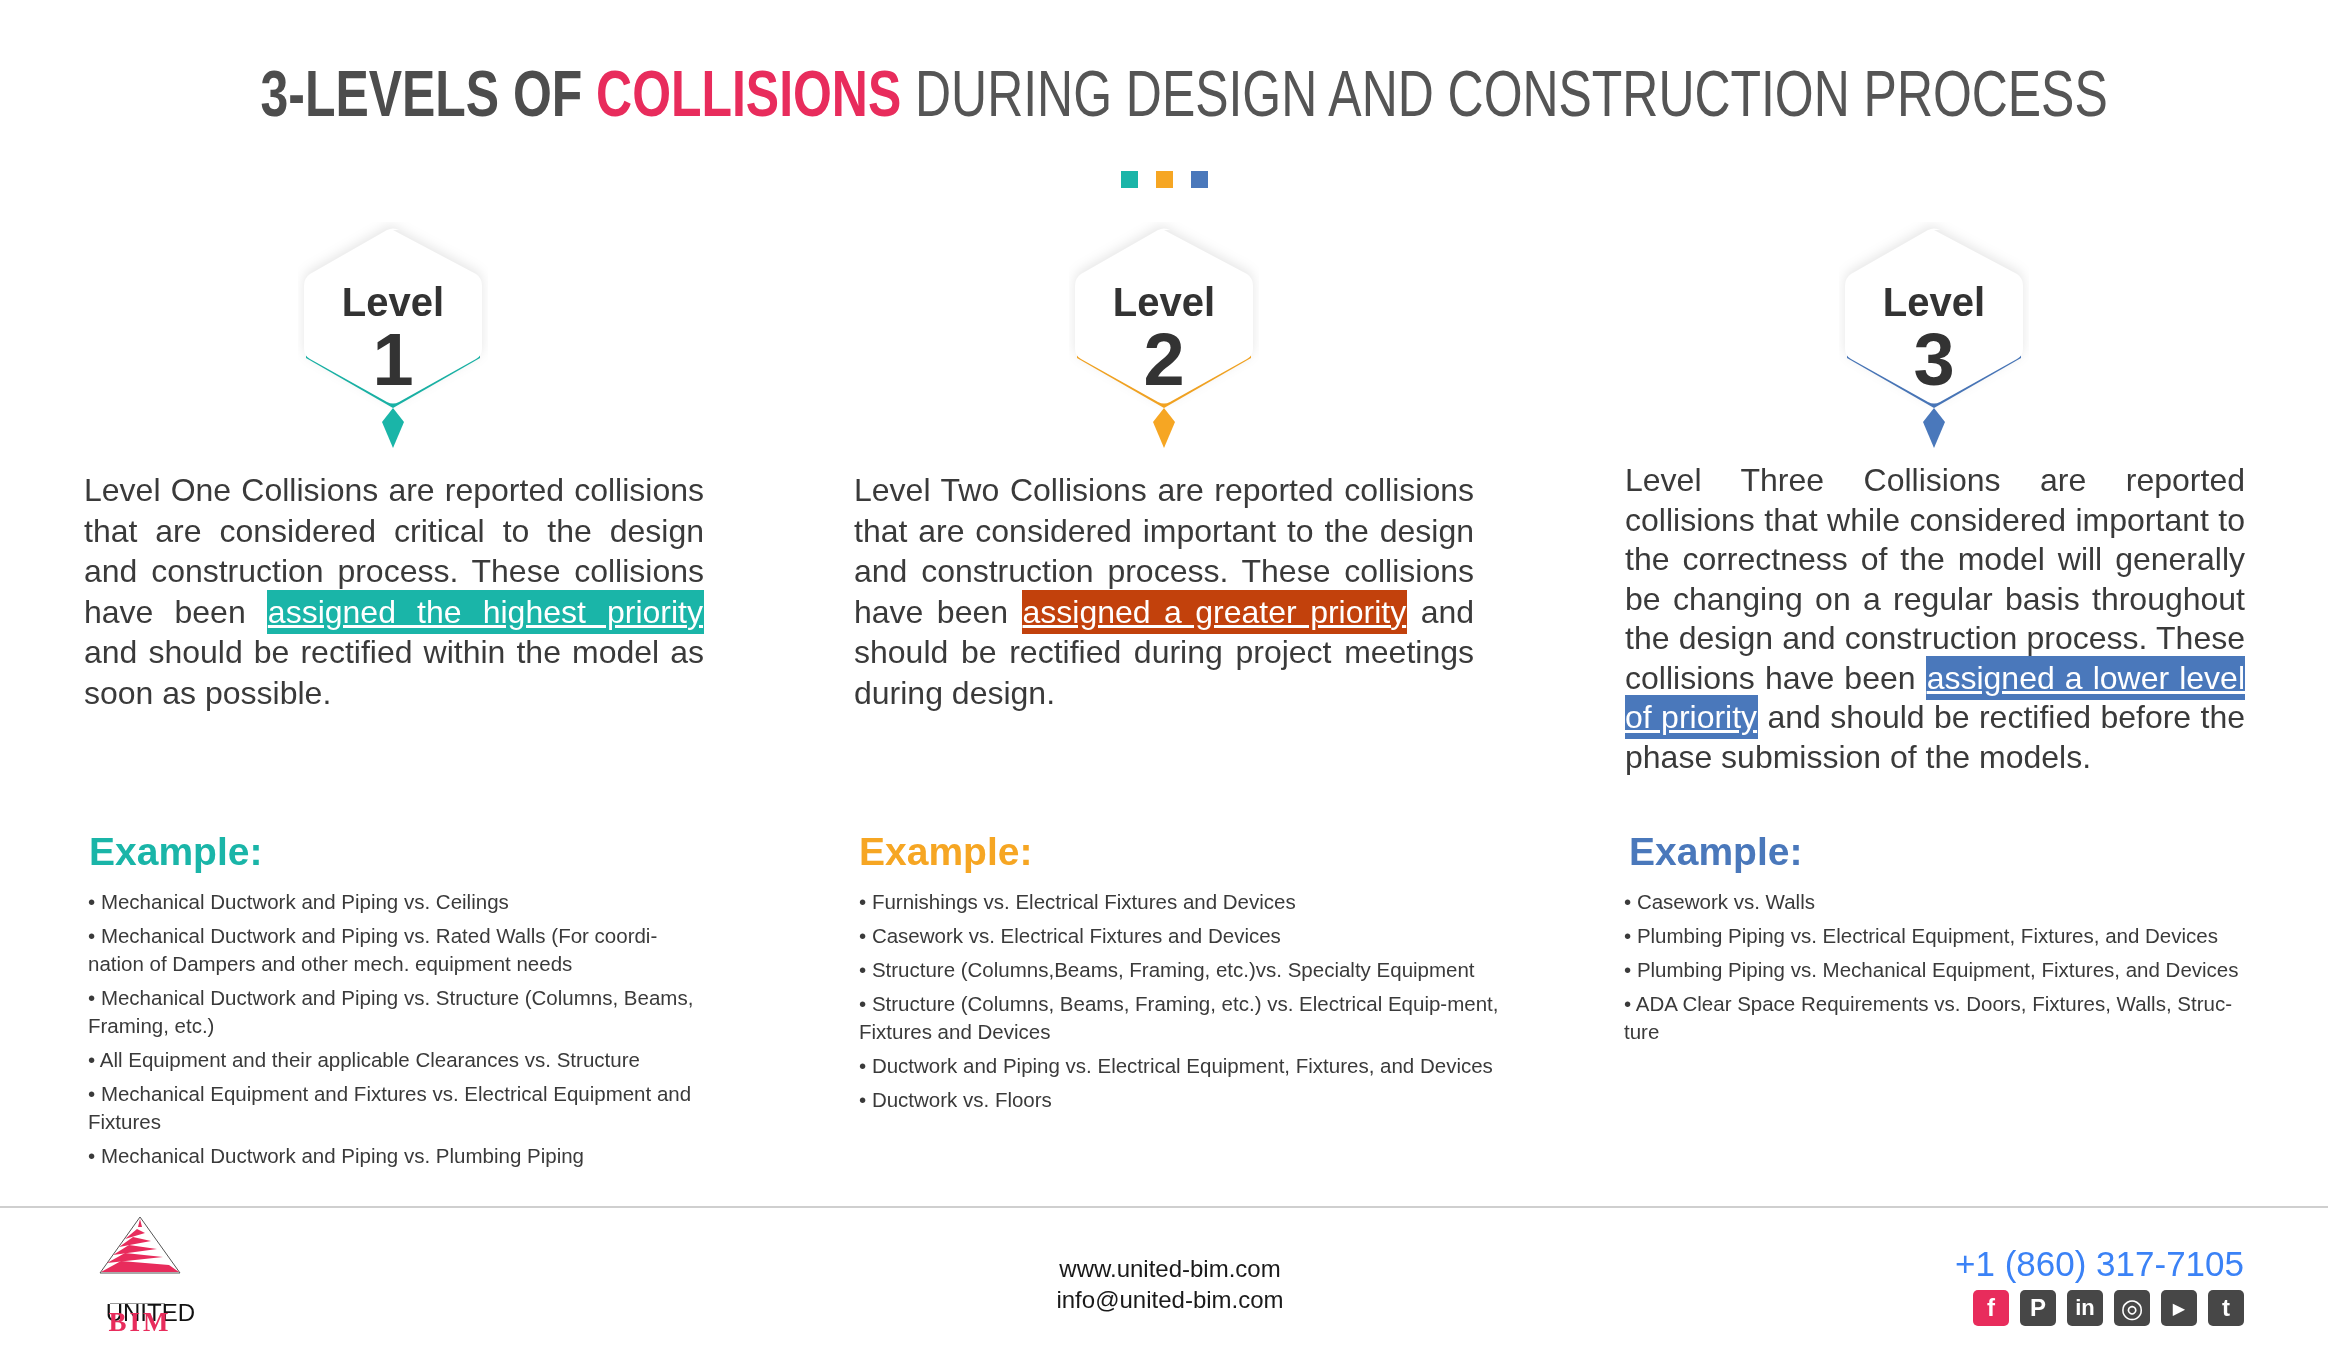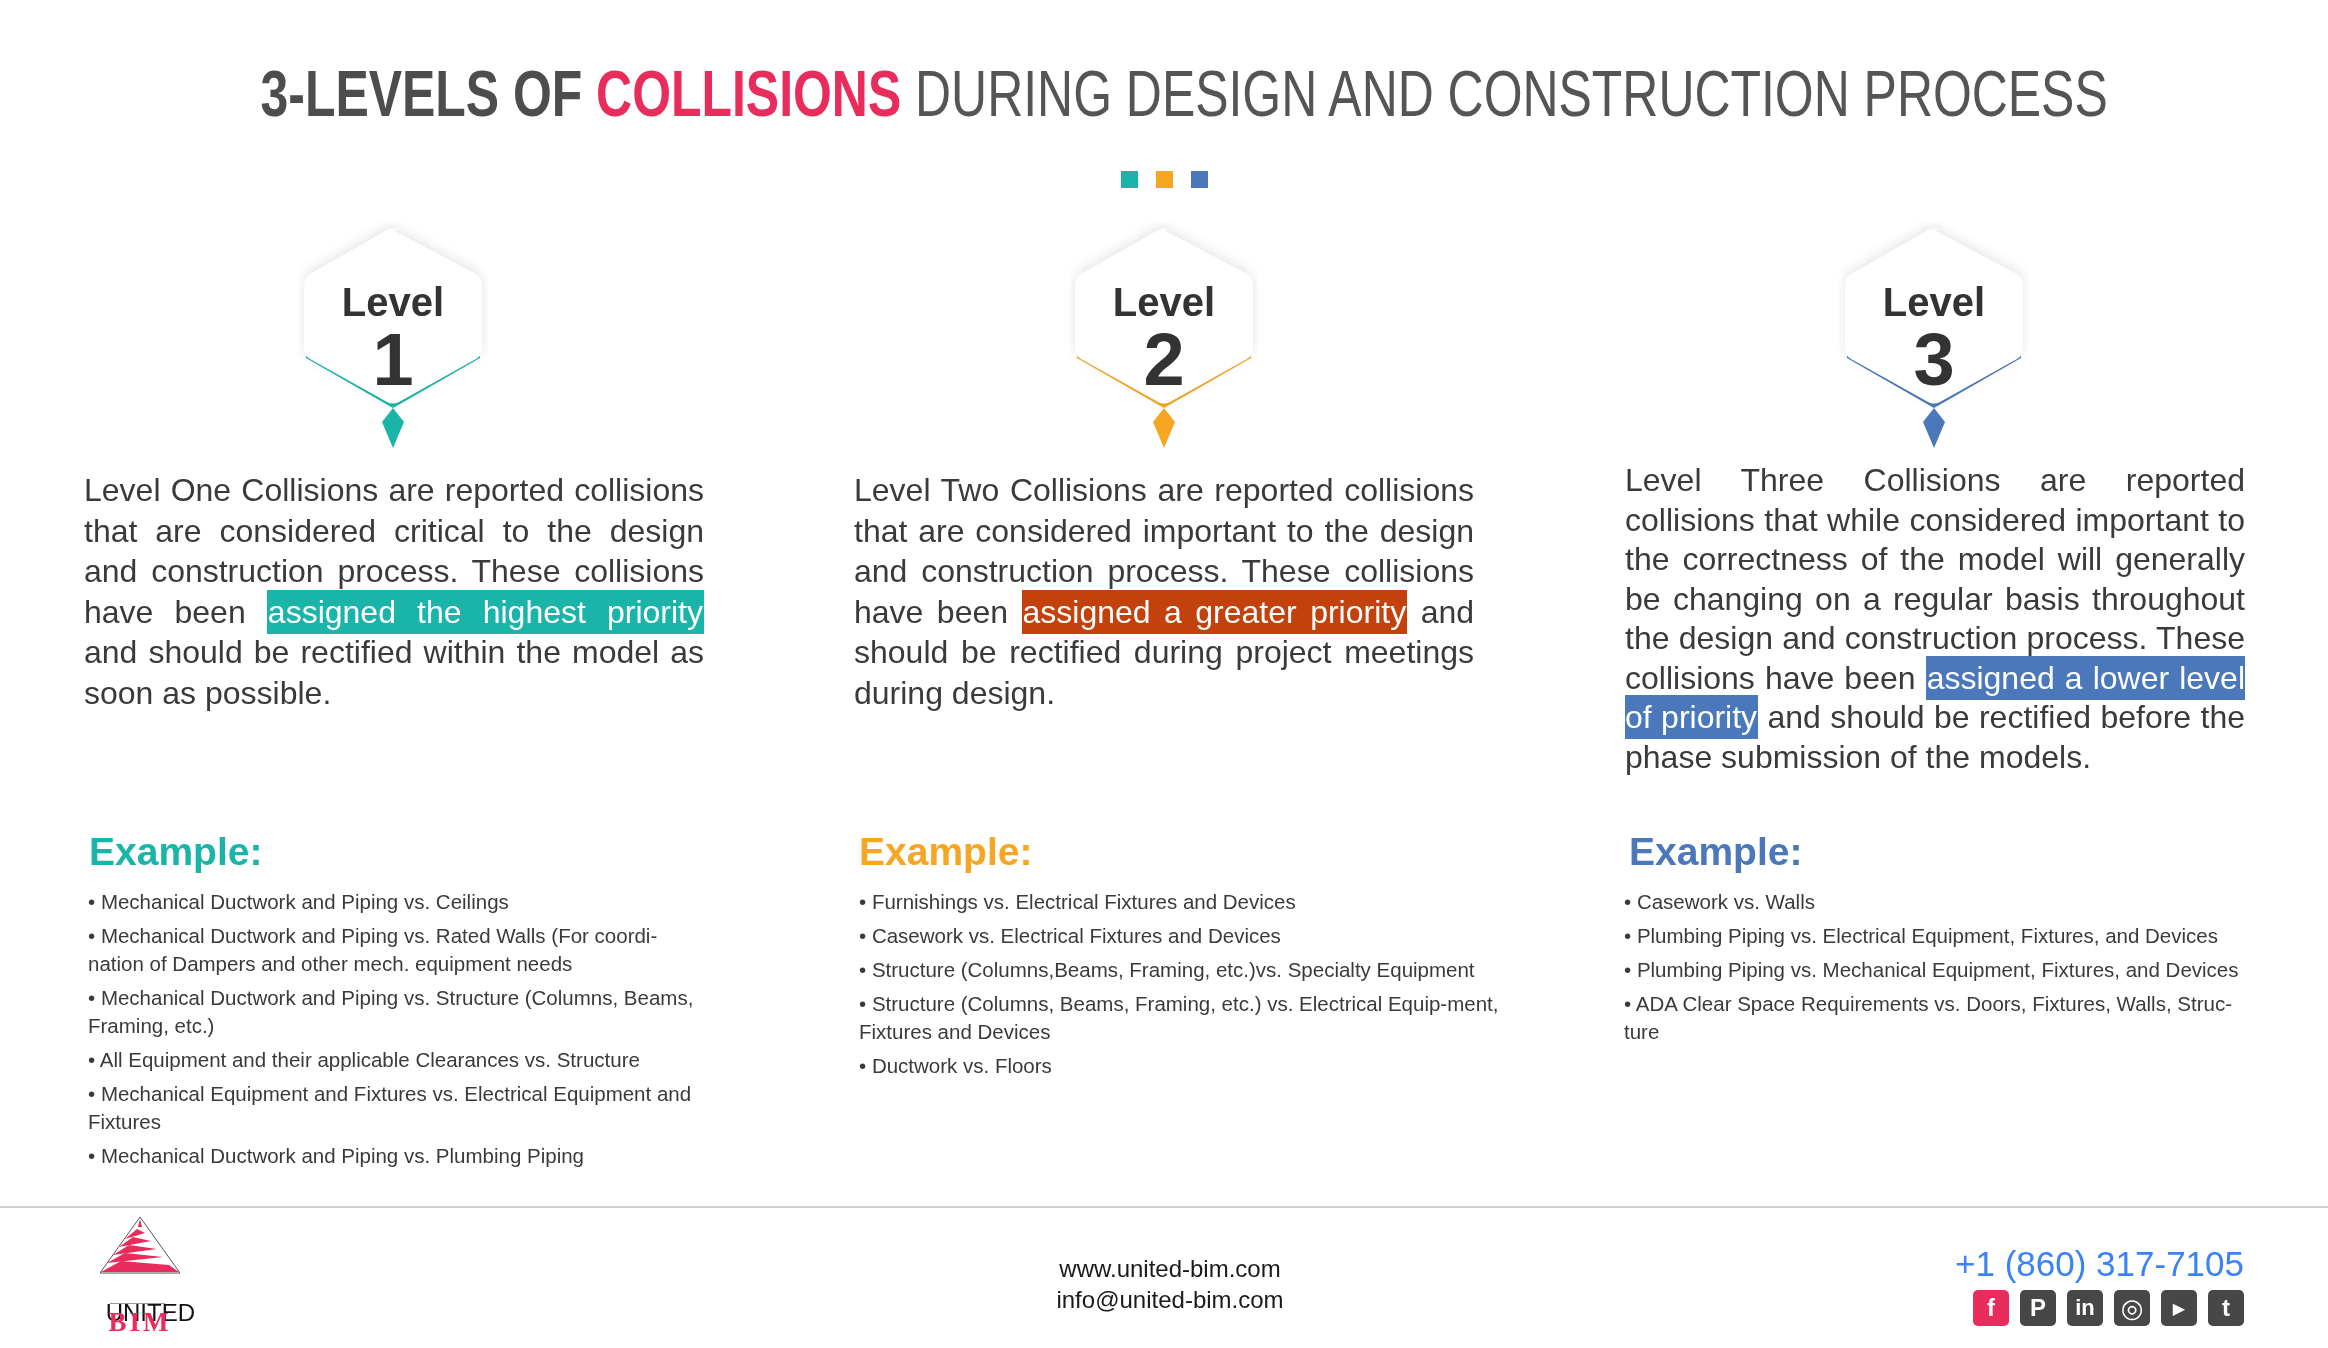--- a/index.html
+++ b/index.html
@@ -26,21 +26,21 @@
   }
   .badge-num {
     position:absolute; left:0; width:100%; top:98px; text-align:center;
     font-size:74px; font-weight:bold; color:#333; line-height:80px;
   }
 
   .desc {
     position:absolute; width:620px; font-size:32px; line-height:40.5px; color:#3a3a3a;
     text-align:justify; text-align-last:left;
   }
-  .desc .hl { color:#ffffff; padding:4px 1px; }
+  .desc .hl { color:#ffffff; padding:4px 1px;text-decoration:underline; }
 
   .example-head {
     position:absolute; font-size:39px; font-weight:bold; line-height:44px;
   }
   .ex-list { position:absolute; width:620px; margin:0; padding:0; list-style:none; }
   .ex-list li {
     font-size:20.5px; line-height:28px; color:#3a3a3a; margin-bottom:6px;
   }
   .ex-list li::before { content:"\2022  "; white-space:pre; }
 
@@ -133,20 +133,21 @@
   <li>All Equipment and their applicable Clearances vs. Structure</li>
   <li>Mechanical Equipment and Fixtures vs. Electrical Equipment and Fixtures</li>
   <li>Mechanical Ductwork and Piping vs. Plumbing Piping</li>
 </ul>
 
 <ul class="ex-list" style="left:859px; top:888px; width:640px;">
   <li>Furnishings vs. Electrical Fixtures and Devices</li>
   <li>Casework vs. Electrical Fixtures and Devices</li>
   <li>Structure (Columns,Beams, Framing, etc.)vs. Specialty Equipment</li>
   <li>Structure (Columns, Beams, Framing, etc.) vs. Electrical Equip-ment, Fixtures and Devices</li>
+  <li>Ductwork and Piping vs. Electrical Equipment, Fixtures, and Devices</li>
   <li>Ductwork vs. Floors</li>
 </ul>
 
 <ul class="ex-list" style="left:1624px; top:888px; width:640px;">
   <li>Casework vs. Walls</li>
   <li>Plumbing Piping vs. Electrical Equipment, Fixtures, and Devices</li>
   <li>Plumbing Piping vs. Mechanical Equipment, Fixtures, and Devices</li>
   <li>ADA Clear Space Requirements vs. Doors, Fixtures, Walls,  Struc-ture</li>
 </ul>
 

